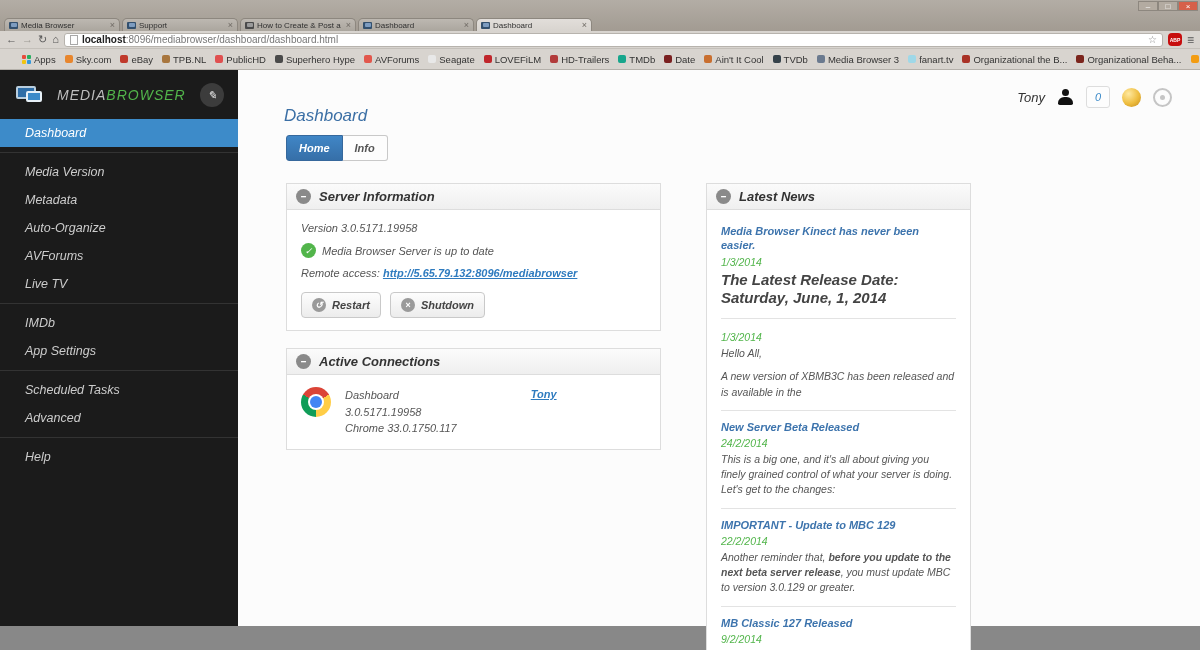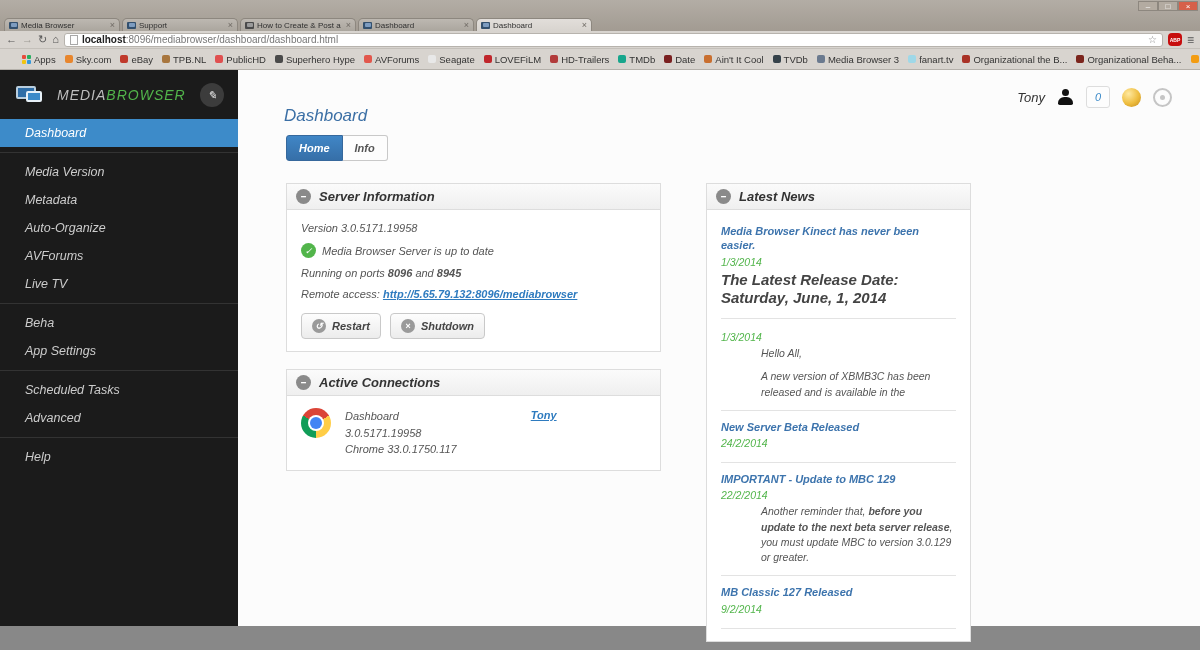--- a/index.html
+++ b/index.html
@@ -120,21 +120,21 @@
     background:conic-gradient(#db4437 0 60deg, #ffcd46 60deg 180deg, #109d58 180deg 300deg, #db4437 300deg 360deg); }
   .chrome-logo::before { content:""; position:absolute; inset:7px; background:#fff; border-radius:50%; }
   .chrome-logo::after { content:""; position:absolute; inset:9px; background:#4285f4; border-radius:50%; }
   .conn-info { line-height:1.5; }
   .conn-user { margin-left:60px; padding-top:1px; }
 
   .news-item { padding:9px 0 10px 0; border-bottom:1px solid #e3e3e3; }
   .news-item:first-child { padding-top:2px; }
   .news-title { font-size:11px; font-weight:700; color:#3d74ad; line-height:1.3; }
   .news-date { font-size:10.5px; color:#52b54b; margin:3px 0 3px 0; }
-  .news-body { font-size:10.5px; color:#555; line-height:1.45;margin-left:40px; }
+  .news-body { font-size:10.5px; color:#555; line-height:1.45; }
   .news-headline { font-size:15px; font-weight:700; color:#444; line-height:1.25; margin-top:1px; }
   .news-gap { height:8px; }
 </style>
 </head>
 <body>
 
 <div class="chrome">
   <div class="tabstrip">
     <div class="tab">
       <span class="favicon"></span>
@@ -280,21 +280,21 @@
       <span class="edit-btn">✎</span>
     </div>
     <div class="nav-item active">Dashboard</div>
     <div class="nav-divider"></div>
     <div class="nav-item">Media Version</div>
     <div class="nav-item">Metadata</div>
     <div class="nav-item">Auto-Organize</div>
     <div class="nav-item">AVForums</div>
     <div class="nav-item">Live TV</div>
     <div class="nav-divider"></div>
-    <div class="nav-item">Beha</div>
+    <div class="nav-item">IMDb</div>
     <div class="nav-item">App Settings</div>
     <div class="nav-divider"></div>
     <div class="nav-item">Scheduled Tasks</div>
     <div class="nav-item">Advanced</div>
     <div class="nav-divider"></div>
     <div class="nav-item">Help</div>
   </div>
 
   <div class="main">
 
@@ -319,23 +319,20 @@
         <div class="panel">
           <div class="panel-header">
             <span class="collapse-ico">–</span>
             <span class="panel-title">Server Information</span>
           </div>
           <div class="panel-body">
             <div class="si-row">Version 3.0.5171.19958</div>
             <div class="si-row">
               <span class="check-ico">✓</span>
               <span>Media Browser Server is up to date</span>
-            </div>
-            <div class="si-row">
-              <span><span>Running on ports </span><b>8096</b><span> and </span><b>8945</b></span>
             </div>
             <div class="si-row">
               <span><span>Remote access: </span><a class="blue-link" href="#">http://5.65.79.132:8096/mediabrowser</a></span>
             </div>
             <div class="btn-row">
               <span class="gray-btn">
                 <span class="btn-ico">↺</span>
                 <span>Restart</span>
               </span>
               <span class="gray-btn">
@@ -383,20 +380,21 @@
             <div class="news-item">
               <div class="news-date">1/3/2014</div>
               <div class="news-body">Hello All,</div>
               <div class="news-gap"></div>
               <div class="news-body">A new version of XBMB3C has been released and is available in the</div>
             </div>
 
             <div class="news-item">
               <a class="news-title" href="#" style="text-decoration:none">New Server Beta Released</a>
               <div class="news-date">24/2/2014</div>
+              <div class="news-body">This is a big one, and it's all about giving you finely grained control of what your server is doing. Let's get to the changes:</div>
             </div>
 
             <div class="news-item">
               <a class="news-title" href="#" style="text-decoration:none">IMPORTANT - Update to MBC 129</a>
               <div class="news-date">22/2/2014</div>
               <div class="news-body"><span>Another reminder that, </span><b>before you update to the next beta server release</b><span>, you must update MBC to version 3.0.129 or greater.</span></div>
             </div>
 
             <div class="news-item" style="border-bottom:1px solid #e3e3e3">
               <a class="news-title" href="#" style="text-decoration:none">MB Classic 127 Released</a>

